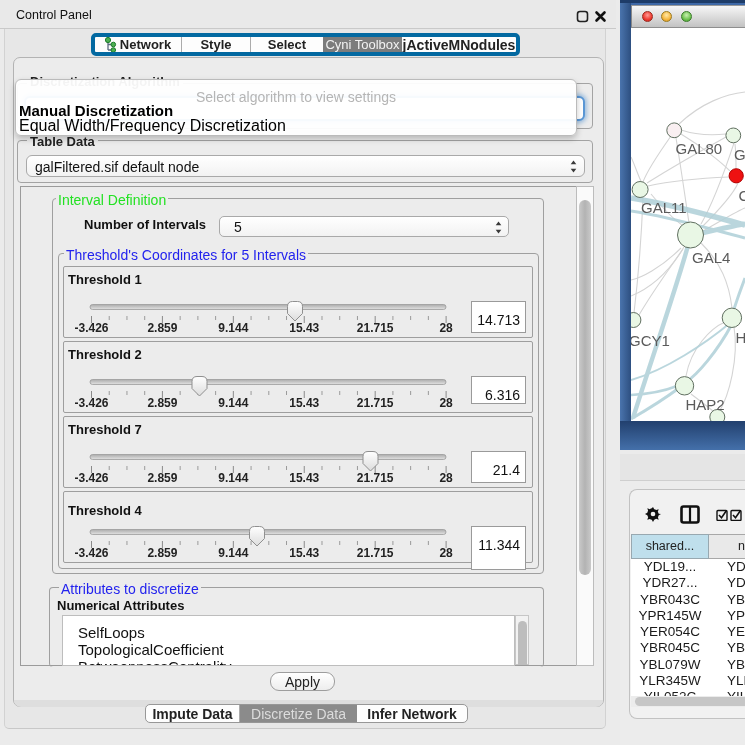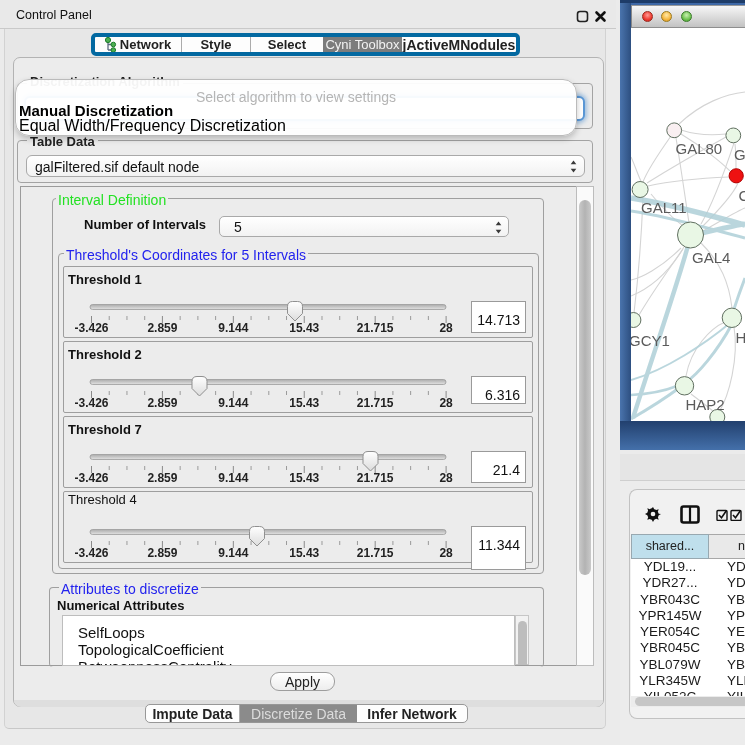--- a/index.html
+++ b/index.html
@@ -167,21 +167,21 @@
         <line x1="382.1" y1="49" x2="382.1" y2="56" stroke="#8a8a8a" stroke-width="1"></line>
         <text x="27.5" y="64.7" font-size="12" font-weight="bold" fill="#222" text-anchor="middle" font-family="Liberation Sans,sans-serif">-3.426</text>
         <text x="98.42" y="64.7" font-size="12" font-weight="bold" fill="#222" text-anchor="middle" font-family="Liberation Sans,sans-serif">2.859</text>
         <text x="169.34" y="64.7" font-size="12" font-weight="bold" fill="#222" text-anchor="middle" font-family="Liberation Sans,sans-serif">9.144</text>
         <text x="240.26" y="64.7" font-size="12" font-weight="bold" fill="#222" text-anchor="middle" font-family="Liberation Sans,sans-serif">15.43</text>
         <text x="311.18" y="64.7" font-size="12" font-weight="bold" fill="#222" text-anchor="middle" font-family="Liberation Sans,sans-serif">21.715</text>
         <text x="382.1" y="64.7" font-size="12" font-weight="bold" fill="#222" text-anchor="middle" font-family="Liberation Sans,sans-serif">28</text>
         <path d="M 299 39.5 Q 299 34.5 304 34.5 L 309 34.5 Q 314 34.5 314 39.5 L 314 46.5 L 306.5 54 L 299 46.5 Z" fill="url(#thumbgrad)" stroke="#8f8f8f" stroke-width="1"></path>
       </svg>
     </div><div class="abs" style="left:471px;top:451px;width:55px;height:32px;border:1px solid #9a9a9a;background:#fff;box-sizing:border-box;text-align:right;font-size:14px;color:#111;line-height:37px;padding-right:5px;">21.4</div><div class="abs" style="left:63px;top:491px;width:470px;height:72px;border:1px solid #9e9e9e;border-radius:2px;box-sizing:border-box;">
-      <div style="position:absolute;left:4px;top:0;font-size:13px;font-weight:normal;color:#111;">Threshold 4</div>
+      <div style="position:absolute;left:4px;top:11px;font-size:13px;font-weight:bold;color:#111;">Threshold 4</div>
       <svg width="468" height="70" viewBox="0 0 468 70" style="position:absolute;left:0;top:0;">
         <rect x="26" y="37.5" width="356" height="5" rx="2.5" fill="url(#trackgrad)" stroke="#9a9a9a" stroke-width="0.8"></rect>
         <line x1="27.5" y1="49" x2="27.5" y2="56" stroke="#8a8a8a" stroke-width="1"></line>
         <line x1="45.230000000000004" y1="49" x2="45.230000000000004" y2="53" stroke="#9a9a9a" stroke-width="1"></line>
         <line x1="62.96" y1="49" x2="62.96" y2="53" stroke="#9a9a9a" stroke-width="1"></line>
         <line x1="80.69" y1="49" x2="80.69" y2="53" stroke="#9a9a9a" stroke-width="1"></line>
         <line x1="98.42" y1="49" x2="98.42" y2="56" stroke="#8a8a8a" stroke-width="1"></line>
         <line x1="116.15" y1="49" x2="116.15" y2="53" stroke="#9a9a9a" stroke-width="1"></line>
         <line x1="133.88" y1="49" x2="133.88" y2="53" stroke="#9a9a9a" stroke-width="1"></line>
         <line x1="151.61" y1="49" x2="151.61" y2="53" stroke="#9a9a9a" stroke-width="1"></line>
@@ -229,21 +229,21 @@
 <div class="abs" style="left:518px;top:621px;width:9px;height:44px;background:#bdbdbd;border-radius:5px 5px 0 0;"></div>
 
 <div class="abs" style="left:270px;top:672px;width:65px;height:19px;border:1px solid #9d9d9d;border-radius:9px;background:linear-gradient(#ffffff,#ededed);box-sizing:border-box;text-align:center;font-size:14px;color:#222;line-height:18px;">Apply</div>
 
 <div class="abs" style="left:145px;top:704px;width:323px;height:19px;background:#fdfdfd;border:1px solid #979797;border-radius:5px;box-sizing:border-box;overflow:hidden;display:flex;">
   <div style="width:93px;border-right:1px solid #ababab;display:flex;align-items:center;justify-content:center;font-size:14px;font-weight:bold;color:#222;">Impute Data</div>
   <div style="width:117px;background:#8b8b8b;display:flex;align-items:center;justify-content:center;font-size:14px;color:#dcdcdc;">Discretize Data</div>
   <div style="flex:1;display:flex;align-items:center;justify-content:center;font-size:14px;font-weight:bold;color:#222;">Infer Network</div>
 </div>
 
-<div class="abs" style="left:15px;top:79px;width:562px;height:57px;background:rgba(255,255,255,0.95);border:1px solid #bbbbbb;border-radius:14px;box-shadow:0 3px 6px rgba(0,0,0,0.22);box-sizing:border-box;">
+<div class="abs" style="left:15px;top:79px;width:562px;height:57px;background:rgba(255,255,255,0.95);border:1px solid #bbbbbb;border-radius:6px;box-shadow:0 3px 6px rgba(0,0,0,0.22);box-sizing:border-box;">
   <div style="position:absolute;left:0;top:9px;width:100%;text-align:center;font-size:14px;color:#b5b5b5;">Select algorithm to view settings</div>
   <div style="position:absolute;left:3px;top:22px;font-size:15px;font-weight:bold;color:#000;">Manual Discretization</div>
   <div style="position:absolute;left:3px;top:37px;font-size:16px;color:#000;">Equal Width/Frequency Discretization</div>
 </div>
 
 <div class="abs" style="left:620px;top:0;width:125px;height:450px;background:#3e68a6;"></div>
 <div class="abs" style="left:620px;top:0;width:125px;height:3px;background:#1e3c68;"></div>
 <div class="abs" style="left:620px;top:3px;width:11px;height:447px;background:linear-gradient(90deg,#4a74ad,#2d4f80);"></div>
 <div class="abs" style="left:620px;top:421px;width:125px;height:29px;background:linear-gradient(#22406e,#4470aa);"></div>
 

